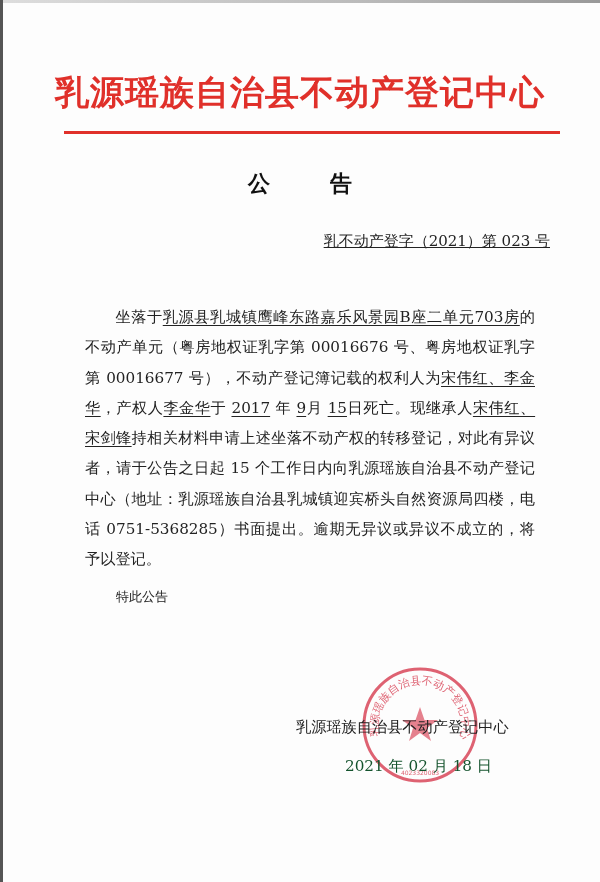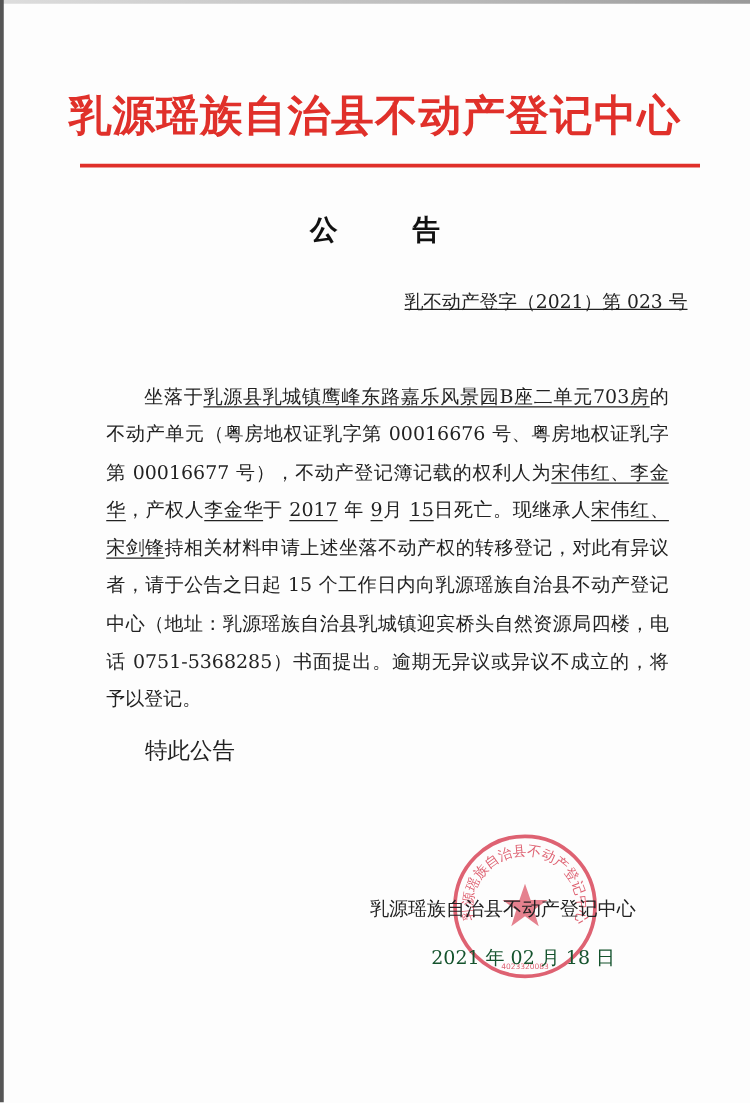--- a/index.html
+++ b/index.html
@@ -21,21 +21,21 @@
       font-family: Liberation Serif, serif; color: #111;
     }
     .doc-number { position: absolute; right: 50px; top: 232px; font-size: 15px; color: #222; text-decoration: underline; }
     .body-text {
       position: absolute; left: 85px; width: 450px; top: 302px;
       font-size: 15.2px; line-height: 30.3px; text-align: justify; color: #222;
     }
     .body-text p { margin: 0; }
     .indent { text-indent: 2em; }
     .u { text-decoration: underline; text-underline-offset: 3px; }
-    .closing { position: absolute; left: 116px; top: 588px; font-size: 18px; color: #222; }
+    .closing { position: absolute; left: 116px; top: 588px; font-size: 13px; color: #222; }
     .sign-org { position: absolute; left: 296px; top: 717px; font-size: 15.2px; color: #222; }
     .sign-date { position: absolute; left: 345px; top: 756px; font-size: 15.2px; color: #14532d; }
     .seal { position: absolute; left: 360px; top: 665px; width: 120px; height: 120px; pointer-events: none; opacity: 0.85; }
   </style>
 </head>
 <body>
 
 <div class="scan-edge-top"></div>
 <div class="scan-edge-left"></div>
 

